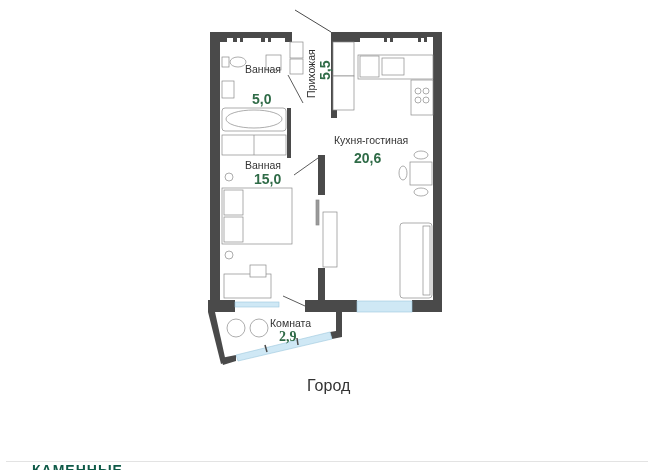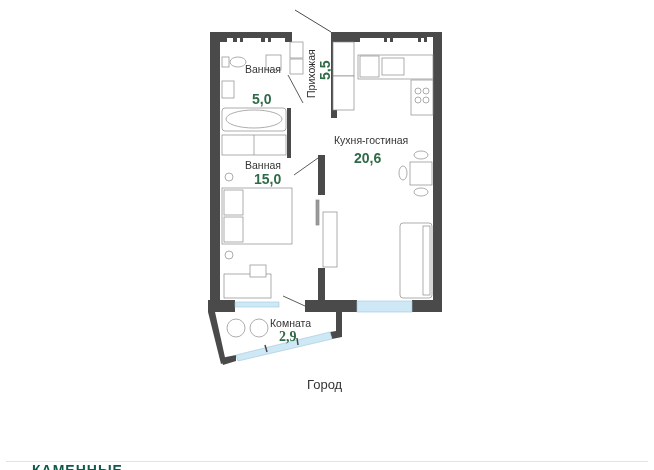--- a/index.html
+++ b/index.html
@@ -1,20 +1,20 @@
 <!DOCTYPE html>
 <html><head>
 <meta charset="utf-8">
 <style>
   html,body{margin:0;padding:0;background:#ffffff;}
   body{width:654px;height:470px;position:relative;overflow:hidden;font-family:"Liberation Sans",sans-serif;}
   svg{position:absolute;left:0;top:0;}
   .lbl{position:absolute;font-size:10.5px;color:#333;white-space:nowrap;}
   .area{position:absolute;font-size:14px;font-weight:bold;color:#2f6b47;white-space:nowrap;}
-  .city{position:absolute;font-size:13px;color:#333;}
+  .city{position:absolute;font-size:16px;color:#333;}
   .divider{position:absolute;left:6px;right:6px;top:461px;height:1px;background:#e3e3e3;}
   .logo{position:absolute;left:32px;top:463px;font-size:14px;font-weight:bold;color:#0f5a48;letter-spacing:1px;line-height:14px;}
   .vert{transform:rotate(-90deg);transform-origin:left top;}
 </style>
 </head>
 <body>
 
 <svg width="654" height="470" viewBox="0 0 654 470">
 
   <g fill="#4a4a4a">

